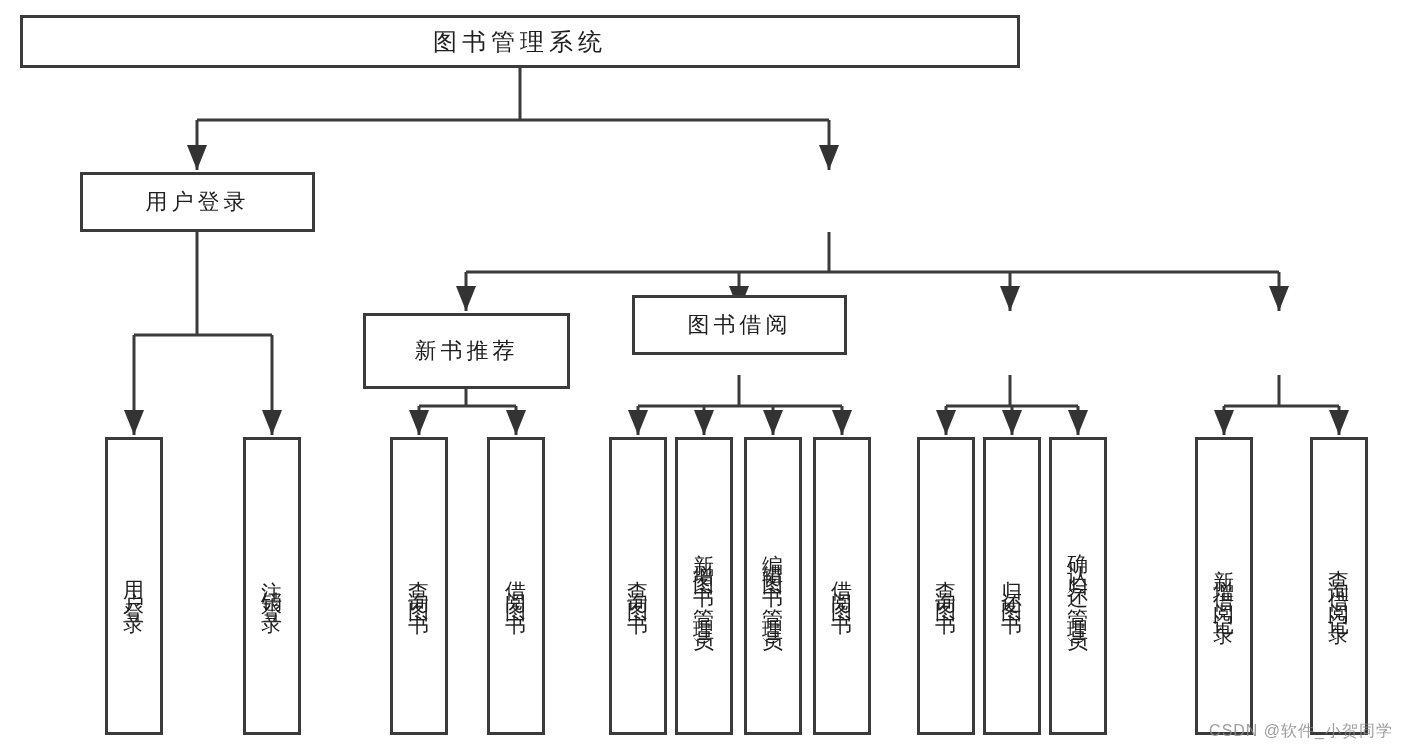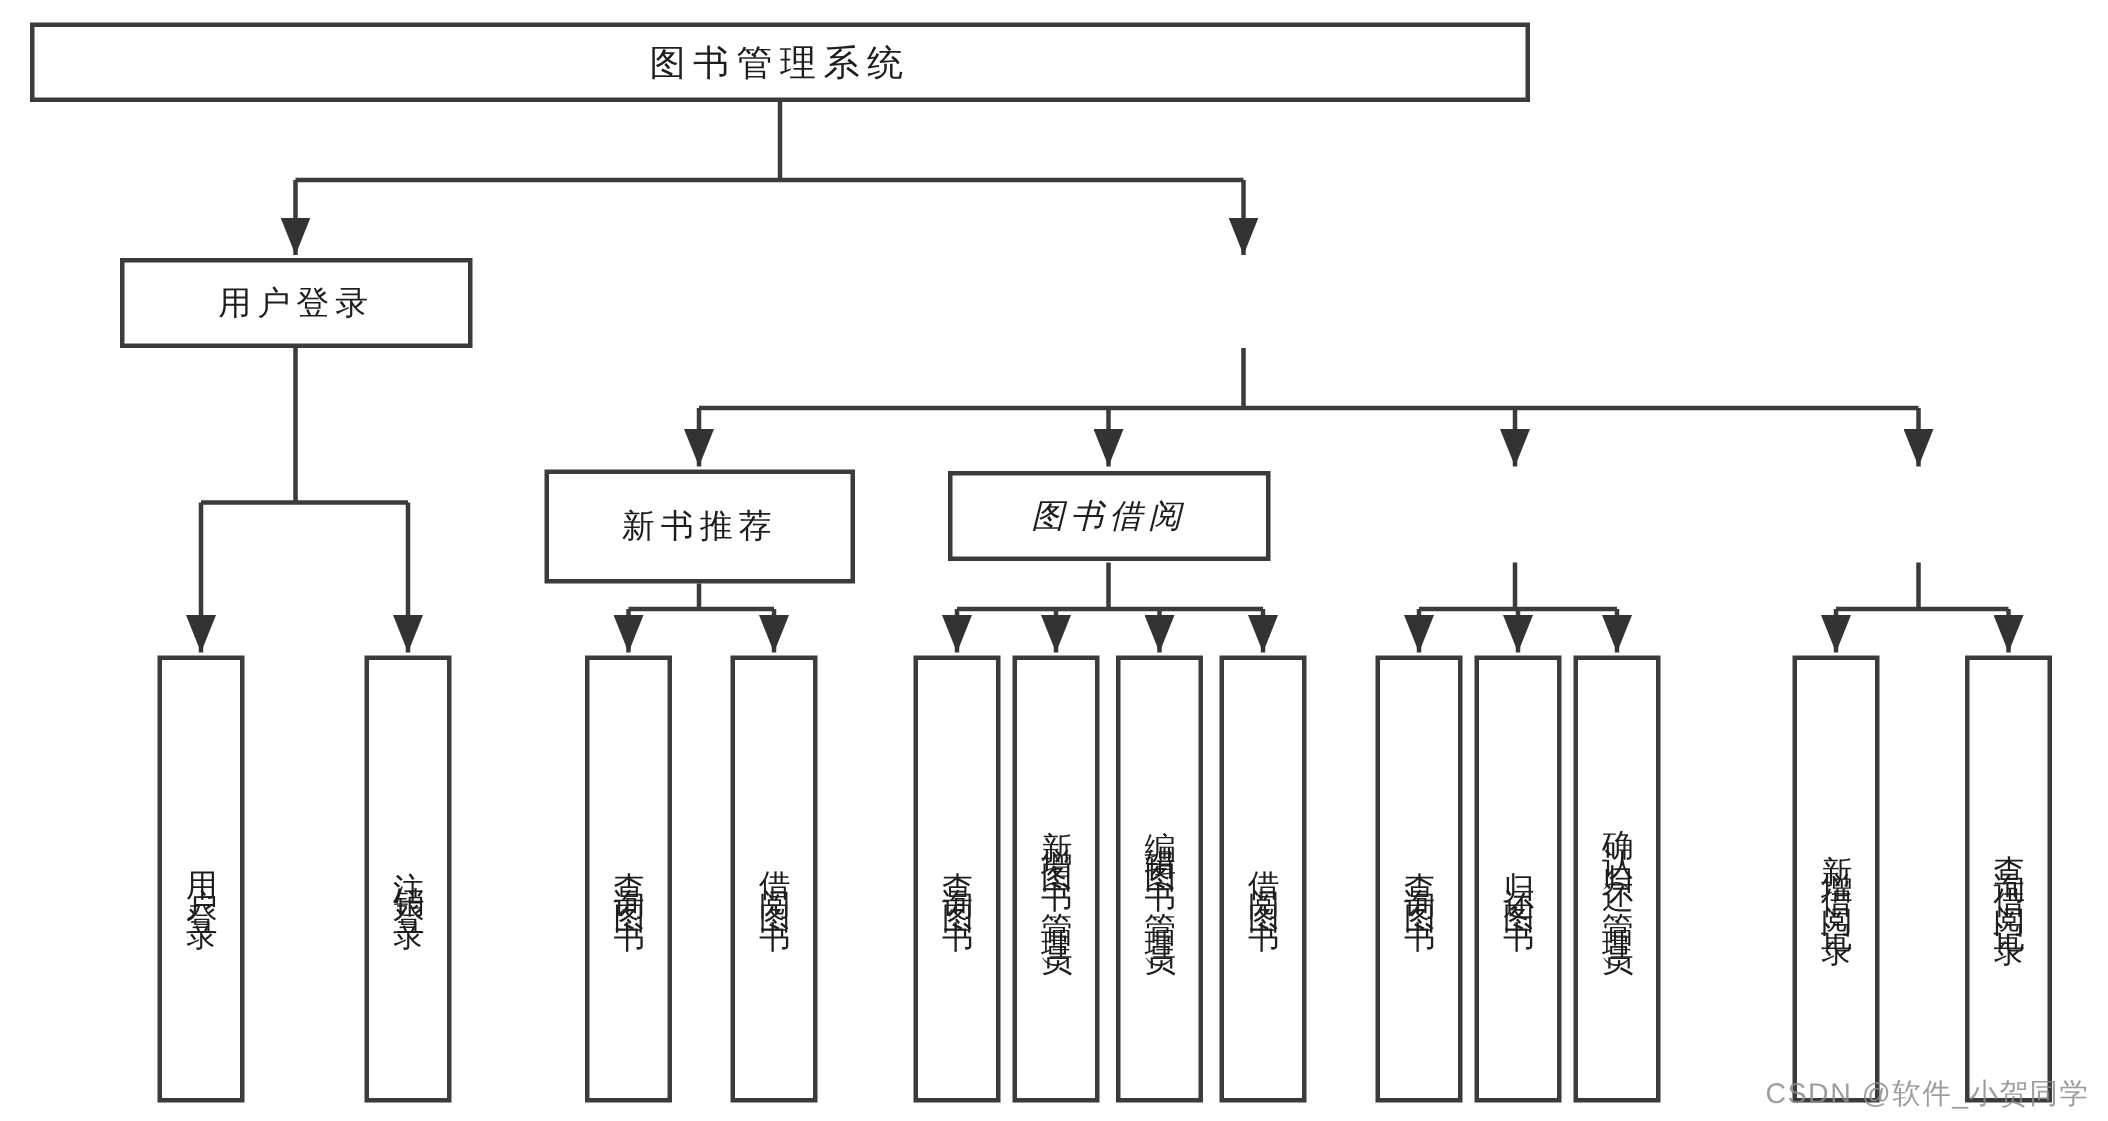--- a/index.html
+++ b/index.html
@@ -47,21 +47,21 @@
     writing-mode: vertical-rl;
     text-orientation: mixed;
     font-size: 21px;
     letter-spacing: 11px;
     line-height: 1;
   }
   .watermark {
     position: absolute;
     right: 12px;
     bottom: 5px;
-    font-size: 19px;
+    font-size: 16px;
     color: rgba(140, 140, 140, 0.85);
     letter-spacing: 1px;
     white-space: nowrap;
   }
 </style>
 </head>
 <body>
 
 <div class="canvas">
 
@@ -111,21 +111,21 @@
     <span>图书管理系统</span>
   </div>
 
   <div class="node hnode" style="left:80px; top:172px; width:235px; height:60px;">
     <span>用户登录</span>
   </div>
 
   <div class="node hnode" style="left:363px; top:313px; width:207px; height:76px;">
     <span>新书推荐</span>
   </div>
-  <div class="node hnode" style="left:632px; top:314px; width:215px; height:60px;font-style:italic;">
+  <div class="node hnode" style="left:632px; top:295px; width:215px; height:60px;">
     <span>图书借阅</span>
   </div>
 
   <div class="node leaf" style="left:105px; top:437px; width:58px; height:298px;">
     <span>用户登录</span>
   </div>
   <div class="node leaf" style="left:243px; top:437px; width:58px; height:298px;">
     <span>注销登录</span>
   </div>
 

